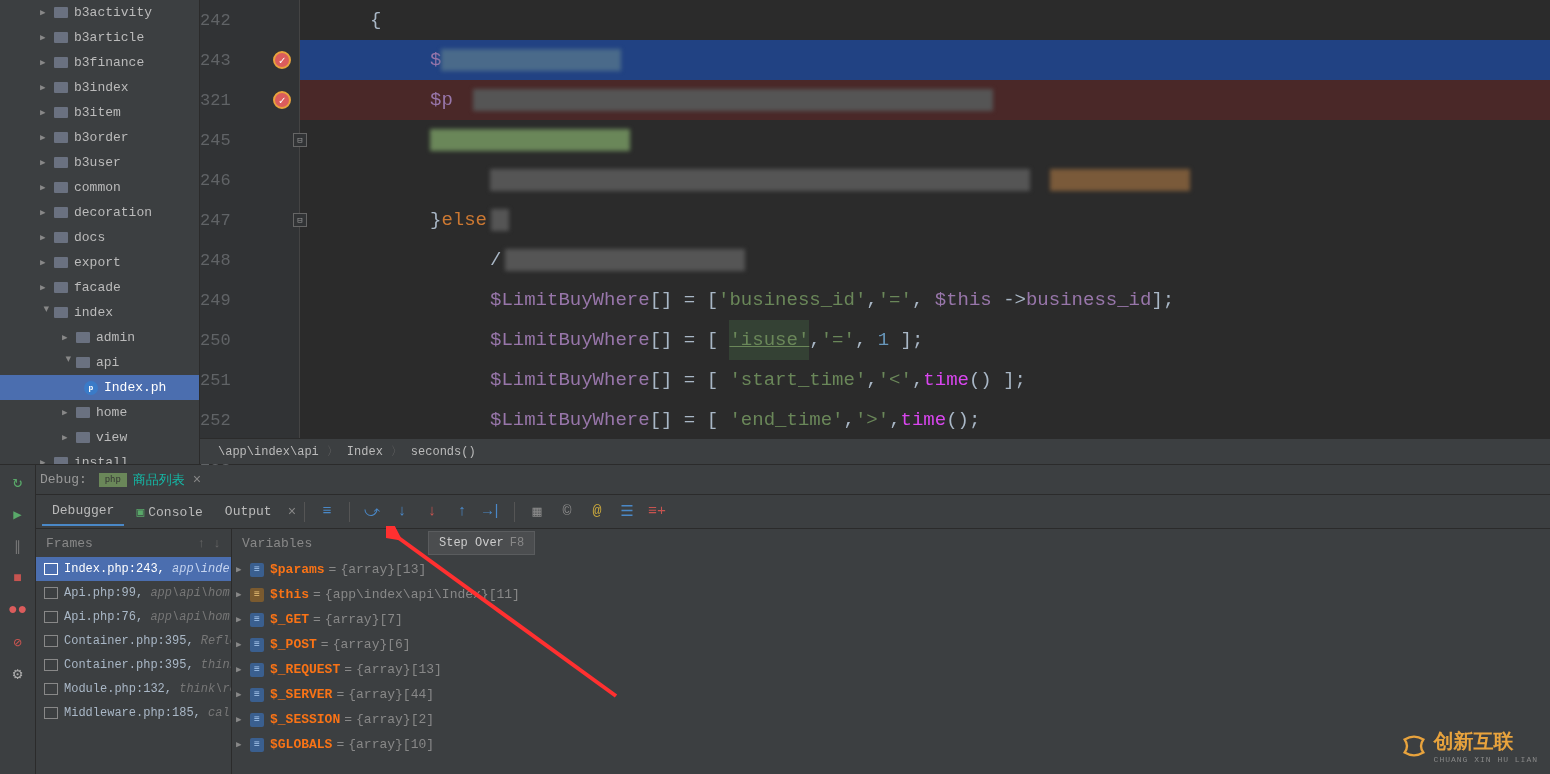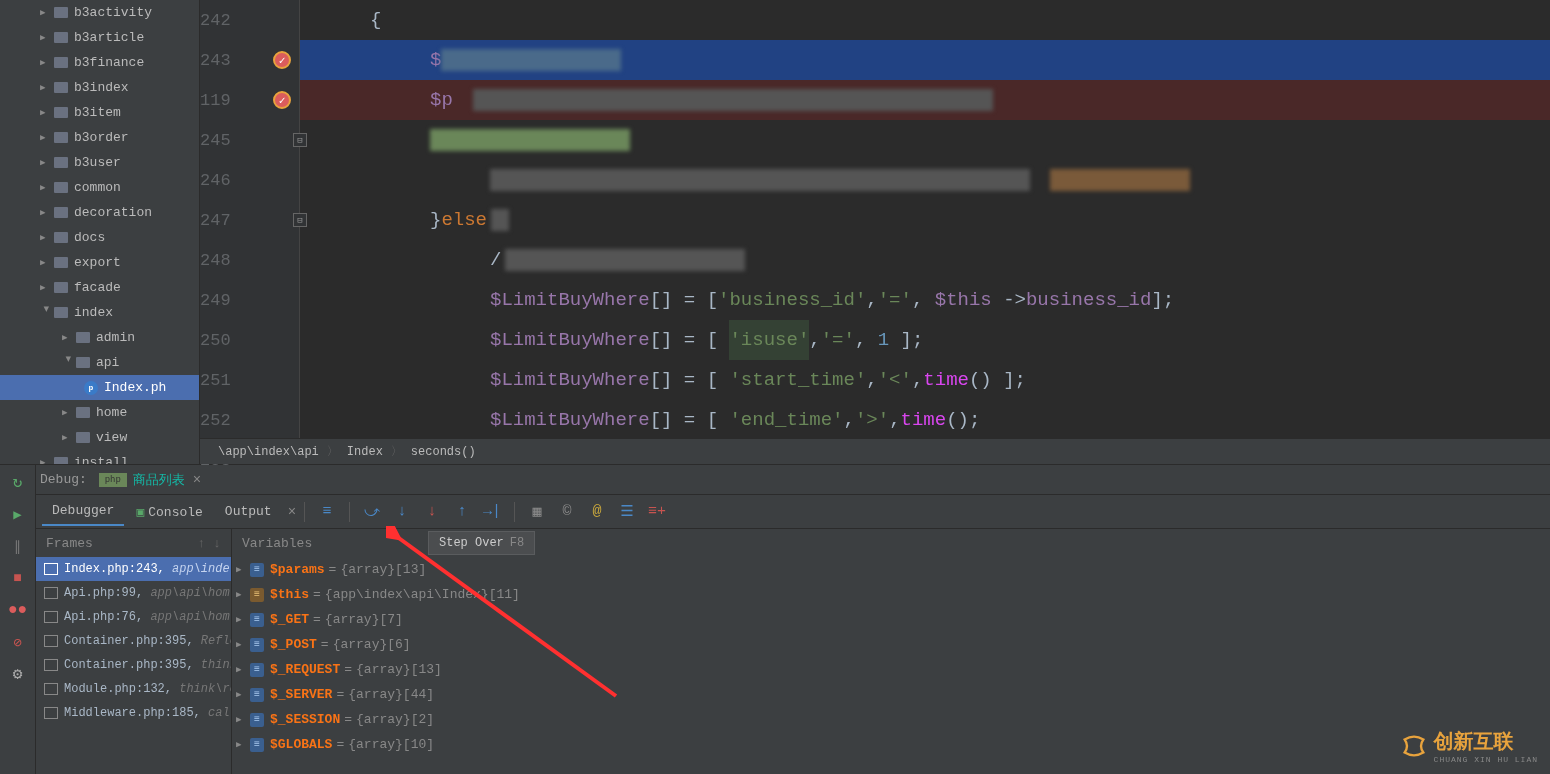--- a/index.html
+++ b/index.html
@@ -211,21 +211,21 @@
   <div class="editor-area">
     <div class="gutter" id="gutter">
         <div class="gutter-row">
           <span class="line-num">242</span>
         </div>
         <div class="gutter-row">
           <span class="line-num">243</span>
           <span class="breakpoint"></span>
         </div>
         <div class="gutter-row">
-          <span class="line-num">119</span>
+          <span class="line-num">321</span>
           <span class="breakpoint"></span>
         </div>
         <div class="gutter-row">
           <span class="line-num">245</span>
           <span class="fold-mark">⊟</span>
         </div>
         <div class="gutter-row">
           <span class="line-num">246</span>
         </div>
         <div class="gutter-row">
@@ -253,21 +253,21 @@
       </div>
     <div class="code-area">
       <div class="code-line" style="padding-left:70px;"><span class="op">{</span></div>
       <div class="code-line highlight-blue" style="padding-left:130px;"><span class="var">$</span><span class="pixelated" style="width:180px;background:#4a6a8a;"></span></div>
       <div class="code-line highlight-red" style="padding-left:130px;"><span class="var">$p</span><span class="pixelated" style="width:520px;margin-left:20px;"></span></div>
       <div class="code-line" style="padding-left:130px;"><span class="pixelated" style="width:200px;background:#6a8759;"></span></div>
       <div class="code-line" style="padding-left:190px;"><span class="pixelated" style="width:540px;"></span><span style="display:inline-block;width:20px;"></span><span class="pixelated" style="width:140px;background:#7a5a3a;"></span></div>
       <div class="code-line" style="padding-left:130px;"><span class="op">}</span> <span class="kw">else</span> <span class="pixelated" style="width:18px;margin-left:4px;"></span></div>
       <div class="code-line" style="padding-left:190px;"><span class="op">/</span><span class="pixelated" style="width:240px;margin-left:4px;background:#555;"></span></div>
       <div class="code-line" style="padding-left:190px;"><span class="var">$LimitBuyWhere</span><span class="op">[] = [</span><span class="str">'business_id'</span><span class="op">,</span><span class="str">'='</span><span class="op">, </span><span class="var">$this</span><span class="op"> -&gt;</span><span class="var">business_id</span><span class="op">];</span></div>
-      <div class="code-line" style="padding-left:190px;"><span class="var">$LimitBuyWhere</span><span class="op">[] = [ </span><span class="str str-bg" style="">'isuse'</span><span class="op">,</span><span class="str">'='</span><span class="op">, </span><span class="num">1</span><span class="op"> ];</span></div>
+      <div class="code-line" style="padding-left:190px;"><span class="var">$LimitBuyWhere</span><span class="op">[] = [ </span><span class="str str-bg" style="text-decoration:underline;">'isuse'</span><span class="op">,</span><span class="str">'='</span><span class="op">, </span><span class="num">1</span><span class="op"> ];</span></div>
       <div class="code-line" style="padding-left:190px;"><span class="var">$LimitBuyWhere</span><span class="op">[] = [ </span><span class="str">'start_time'</span><span class="op">,</span><span class="str">'&lt;'</span><span class="op">,</span><span class="fn">time</span><span class="op">() ];</span></div>
       <div class="code-line" style="padding-left:190px;"><span class="var">$LimitBuyWhere</span><span class="op">[] = [ </span><span class="str">'end_time'</span><span class="op">,</span><span class="str">'&gt;'</span><span class="op">,</span><span class="fn">time</span><span class="op">();</span></div>
     </div>
     <div class="breadcrumb">
       <span>\app\index\api</span>
         <span class="bc-sep">〉</span>
       <span>Index</span>
         <span class="bc-sep">〉</span>
       <span>seconds()</span>
     </div>

